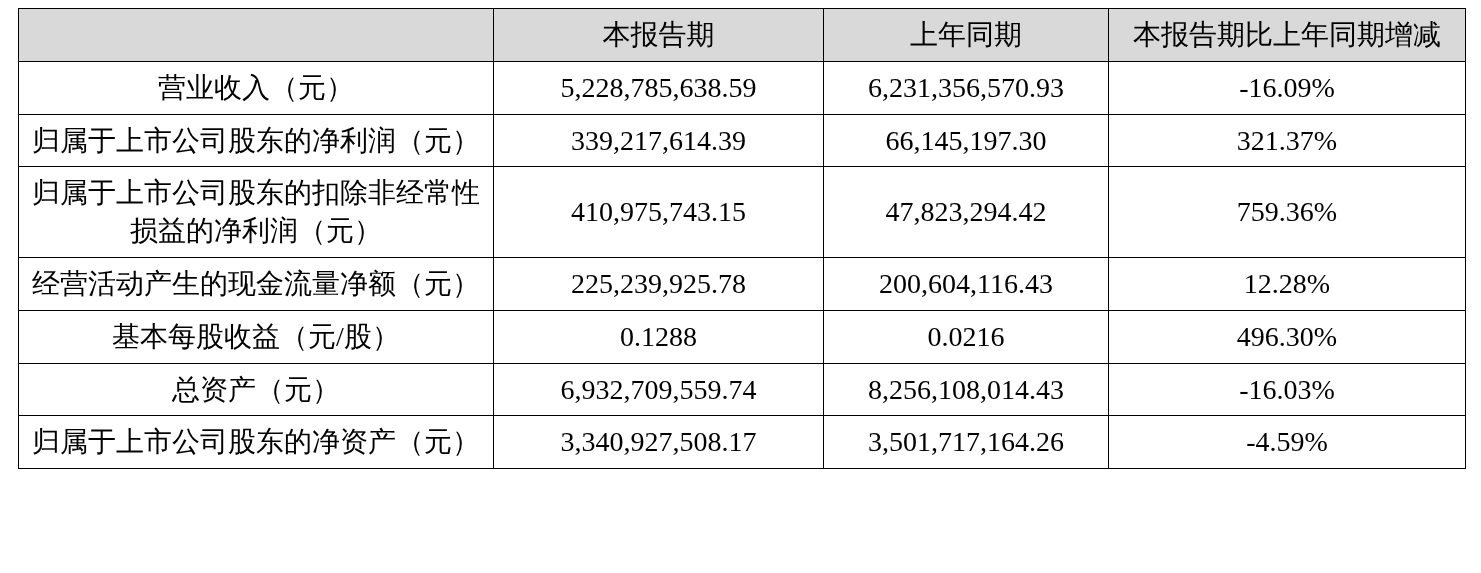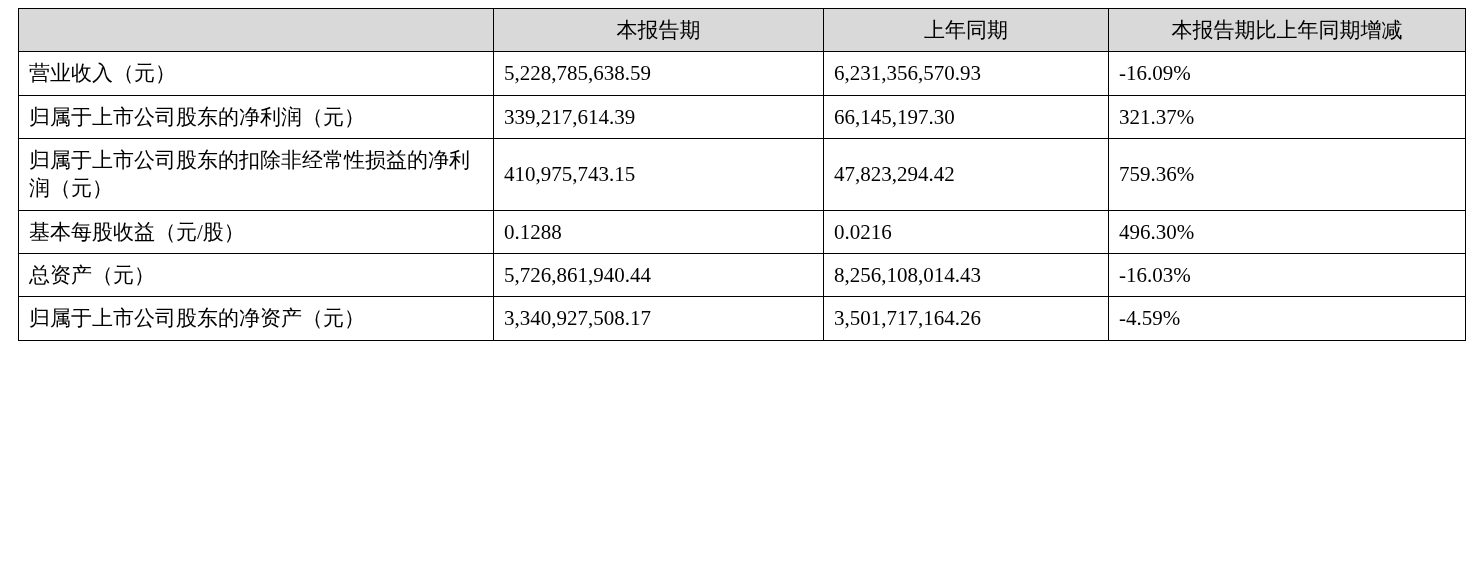--- a/index.html
+++ b/index.html
@@ -17,36 +17,36 @@
     width: 1447px;
     margin: 8px 0 0 18px;
   }
   table.fin-table {
     border-collapse: collapse;
     width: 1447px;
     table-layout: fixed;
   }
   table.fin-table td {
     border: 1px solid #000000;
-    font-size: 21px;
+    font-size: 28px;
     line-height: 1.35;
     padding: 7px 10px;
     vertical-align: middle;
   }
   col.c-label { width: 475px; }
   col.c-v1 { width: 330px; }
   col.c-v2 { width: 285px; }
   col.c-v3 { width: 357px; }
 
   td.label {
-    text-align: left;
+    text-align: center;
     padding-left: 16px;
   }
   td.num {
-    text-align: left;
+    text-align: center;
     padding-right: 14px;
   }
   td.hdr {
     background: #d9d9d9;
     text-align: center;
     font-weight: normal;
   }
   td.hdr-blank {
     background: #d9d9d9;
   }
@@ -87,34 +87,40 @@
         <td class="num">321.37%</td>
       </tr>
 
       <tr>
         <td class="label two-line">归属于上市公司股东的扣除非经常性损益的净利润（元）</td>
         <td class="num">410,975,743.15</td>
         <td class="num">47,823,294.42</td>
         <td class="num">759.36%</td>
       </tr>
 
+      <tr>
+        <td class="label">经营活动产生的现金流量净额（元）</td>
+        <td class="num">225,239,925.78</td>
+        <td class="num">200,604,116.43</td>
+        <td class="num">12.28%</td>
+      </tr>
 
       <tr>
         <td class="label">基本每股收益（元/股）</td>
         <td class="num">0.1288</td>
         <td class="num">0.0216</td>
         <td class="num">496.30%</td>
       </tr>
 
 
 
 
       <tr>
         <td class="label">总资产（元）</td>
-        <td class="num">5,726,861,940.44</td>
+        <td class="num">6,932,709,559.74</td>
         <td class="num">8,256,108,014.43</td>
         <td class="num">-16.03%</td>
       </tr>
 
       <tr>
         <td class="label">归属于上市公司股东的净资产（元）</td>
         <td class="num">3,340,927,508.17</td>
         <td class="num">3,501,717,164.26</td>
         <td class="num">-4.59%</td>
       </tr>

